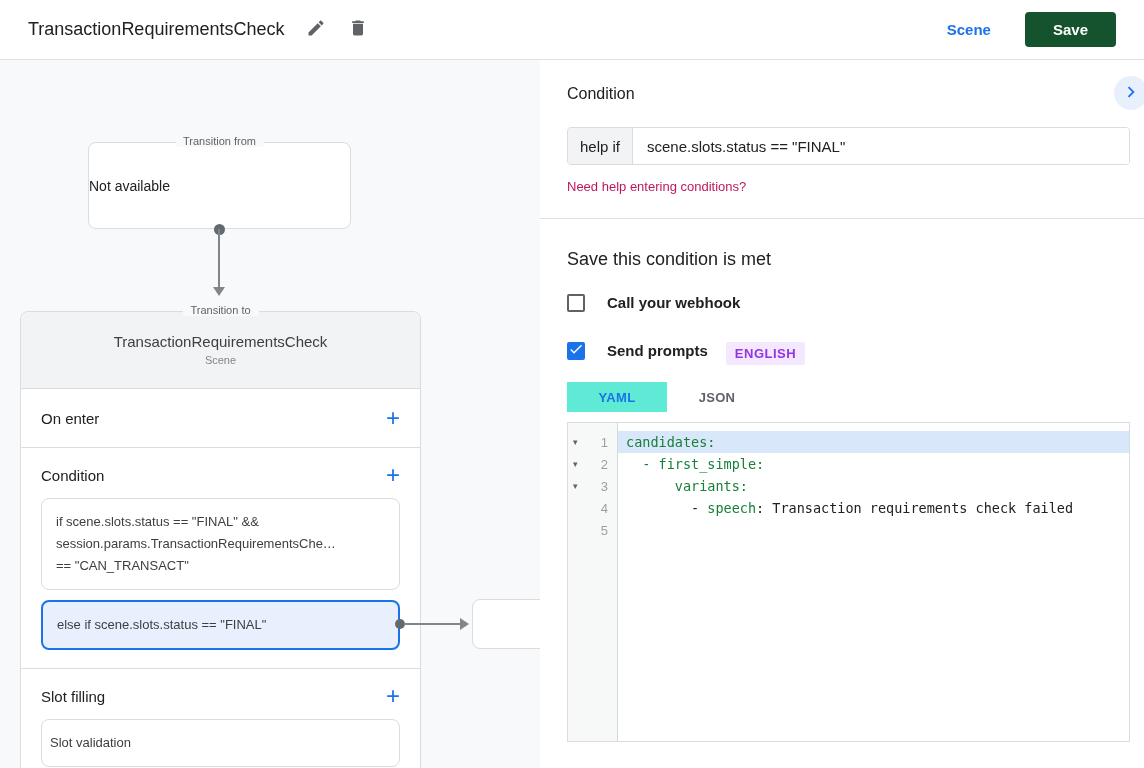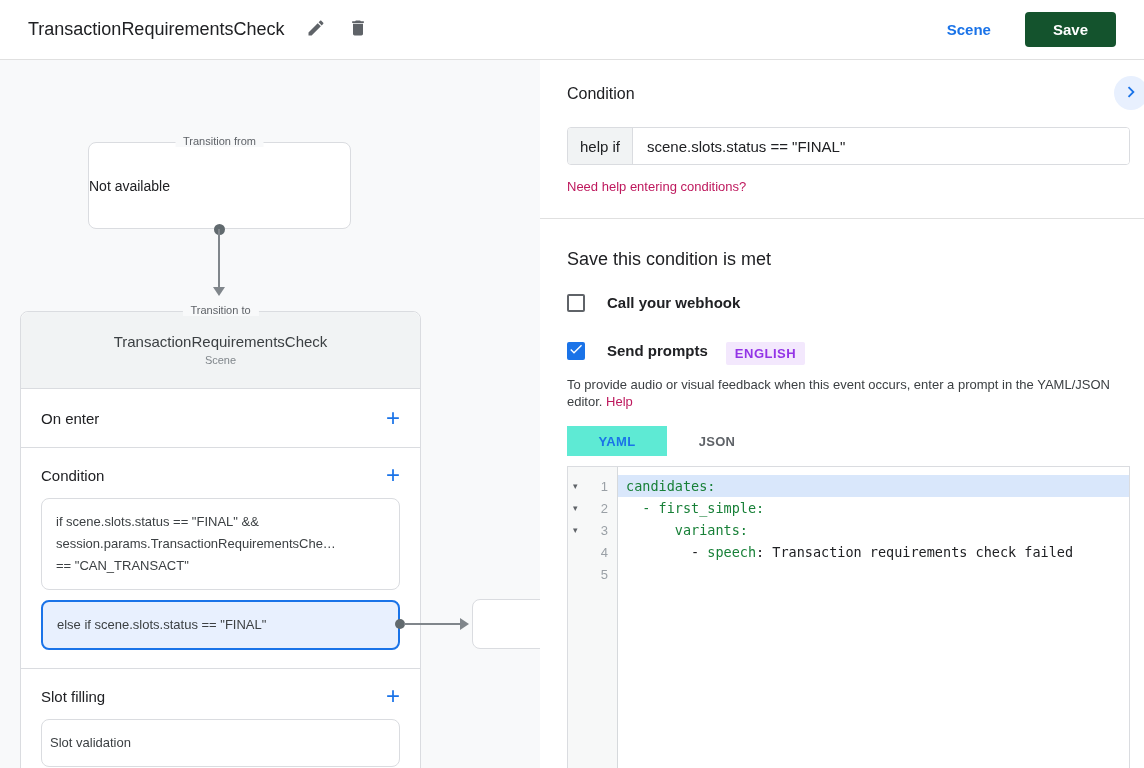--- a/index.html
+++ b/index.html
@@ -225,23 +225,20 @@
             <span>
               <svg viewBox="0 0 24 24" width="16" height="16">
                   <path fill="#ffffff" d="M9 16.17 4.83 12l-1.42 1.41L9 19 21 7l-1.41-1.41z"></path>
                 </svg>
             </span>
           </div>
           <span class="check-label">Send prompts</span>
           <span class="badge">ENGLISH</span>
         </div>
 
-        <p class="desc"><span>To provide audio or visual feedback when this event occurs, enter a prompt in the YAML/JSON editor.</span>
-          <a class="link">Help</a>
-        </p>
 
         <div class="tabs">
           <button class="tab active">YAML</button>
           <button class="tab">JSON</button>
         </div>
 
         <div class="editor">
           <div class="gutter-bg"></div>
           <div class="code-rows">
               <div class="code-row hl">

